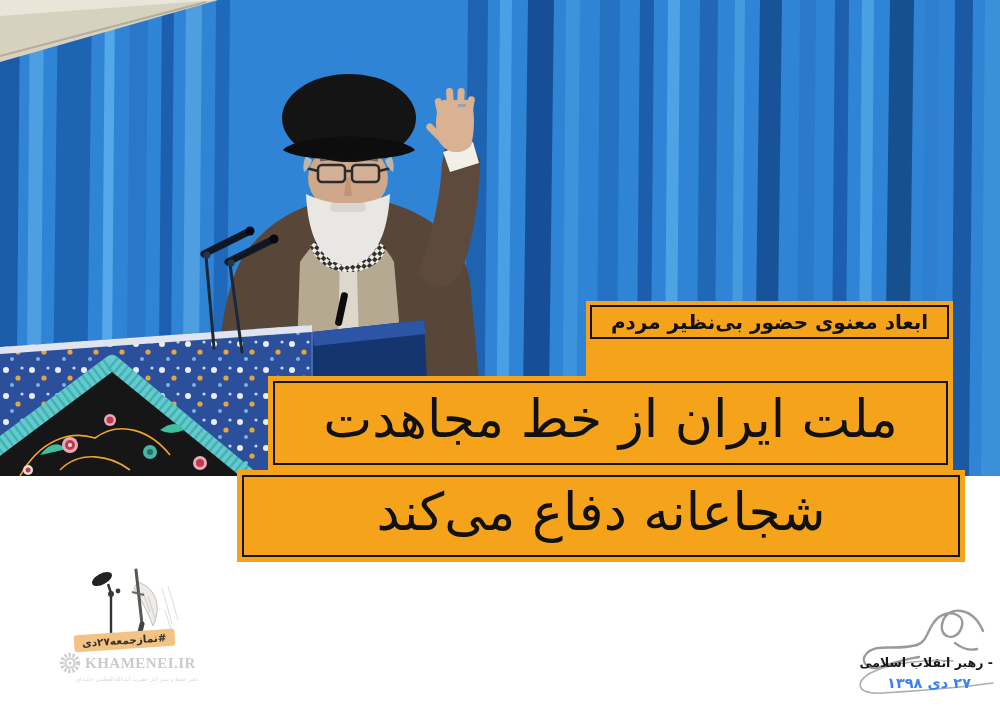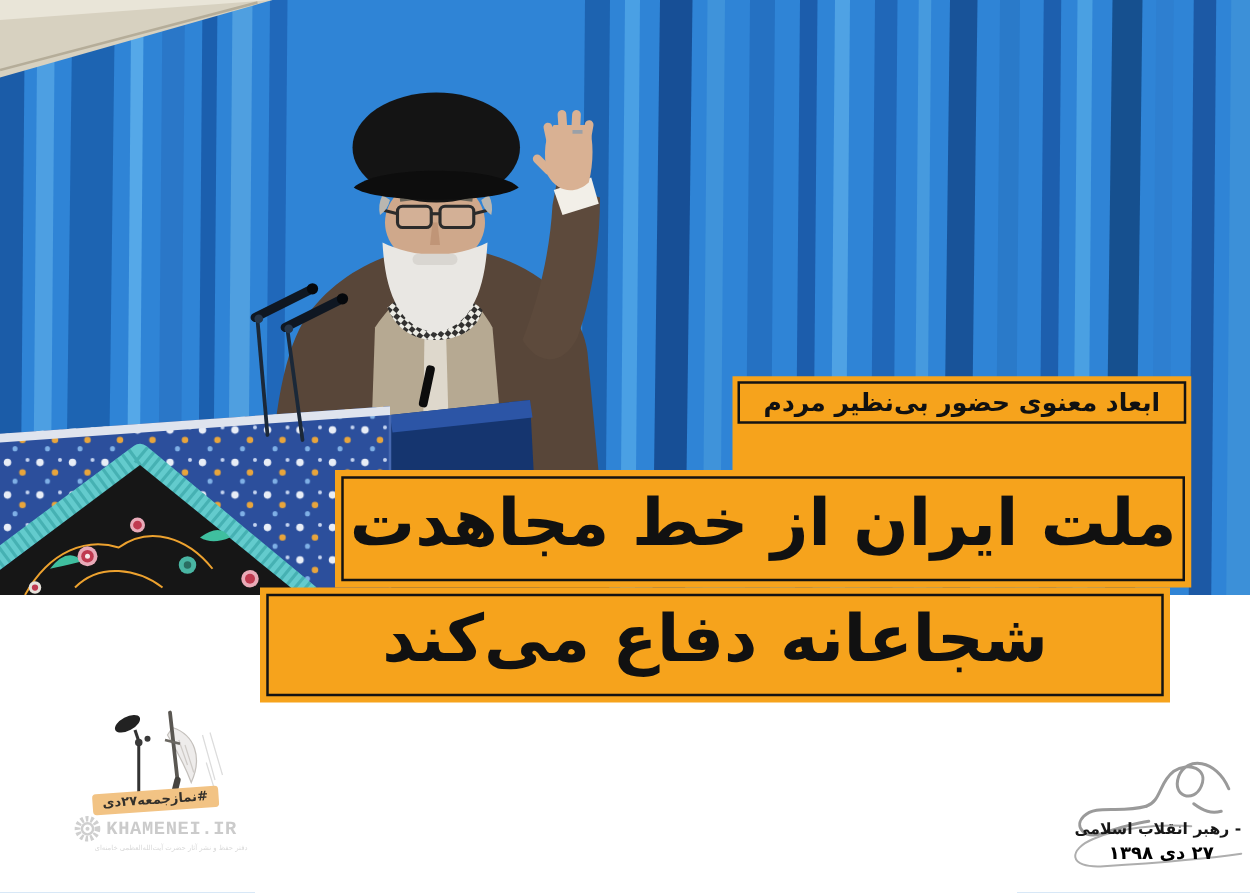--- a/index.html
+++ b/index.html
@@ -14,57 +14,57 @@
   .obox{position:absolute;background:#F6A31C;padding:5px;box-sizing:border-box;}
   .obox-inner{
     border:2px solid #131313;width:100%;height:100%;box-sizing:border-box;
     display:flex;align-items:center;justify-content:center;
     direction:rtl;color:#111;
   }
   .kicker{left:586px;top:301px;width:367px;height:75px;padding:4px;}
   .kicker .obox-inner{height:50%;font-size:20px;font-weight:bold;}
   .kicker .cell2{margin-top:-2px;}
   .headline1{left:268px;top:376px;width:685px;height:94px;}
-  .headline2{left:208px;top:470px;width:728px;height:92px;}
+  .headline2{left:237px;top:470px;width:728px;height:92px;}
   .headline1 .obox-inner,.headline2 .obox-inner{
-    font-size:52px;font-weight:bold;letter-spacing:-1px;line-height:1;
+    font-size:52px;font-weight:normal;letter-spacing:-1px;line-height:1;
     padding-bottom:8px;
   }
 
   
   .quote{
     position:absolute;left:262px;top:594px;width:508px;
     direction:rtl;text-align:justify;text-align-last:center;
     font-size:12.5px;font-weight:bold;line-height:26px;color:#1c1c1c;
   }
 
   
   .attrib{position:absolute;left:835px;top:599px;width:162px;height:126px;}
   .attrib svg{position:absolute;left:0;top:0;}
   .attrib .t1{
     position:absolute;right:4px;top:56px;direction:rtl;
     font-size:12.5px;font-weight:bold;color:#171717;white-space:nowrap;
   }
   .attrib .t2{
     position:absolute;right:26px;top:76px;direction:rtl;
-    font-size:14.5px;font-weight:bold;color:#000000;white-space:nowrap;margin-left:48px;
+    font-size:14.5px;font-weight:bold;color:#3b82f6;white-space:nowrap;margin-left:48px;
   }
 
   
   .sketch{position:absolute;left:80px;top:566px;}
   .hashtag{
     position:absolute;left:74px;top:632px;transform:rotate(-4deg);
     background:#F2C384;border-radius:3px;padding:2px 8px 3px 8px;
     direction:rtl;font-size:10.5px;font-weight:bold;color:#33302b;white-space:nowrap;
   }
   .brand{position:absolute;left:58px;top:651px;width:140px;}
   .brand-row{display:flex;align-items:center;gap:3px;}
   .brand-name{
     font-size:15px;font-weight:bold;color:#cbcbcb;letter-spacing:0.5px;
-    font-family:Liberation Mono, monospace;
+    font-family:Liberation Serif, serif;
   }
   .brand-sub{
     margin-top:1px;margin-left:24px;direction:rtl;text-align:center;
     font-size:5.5px;color:#d9d9d9;white-space:nowrap;
   }
 </style>
 </head>
 <body>
 
 <div class="poster">

